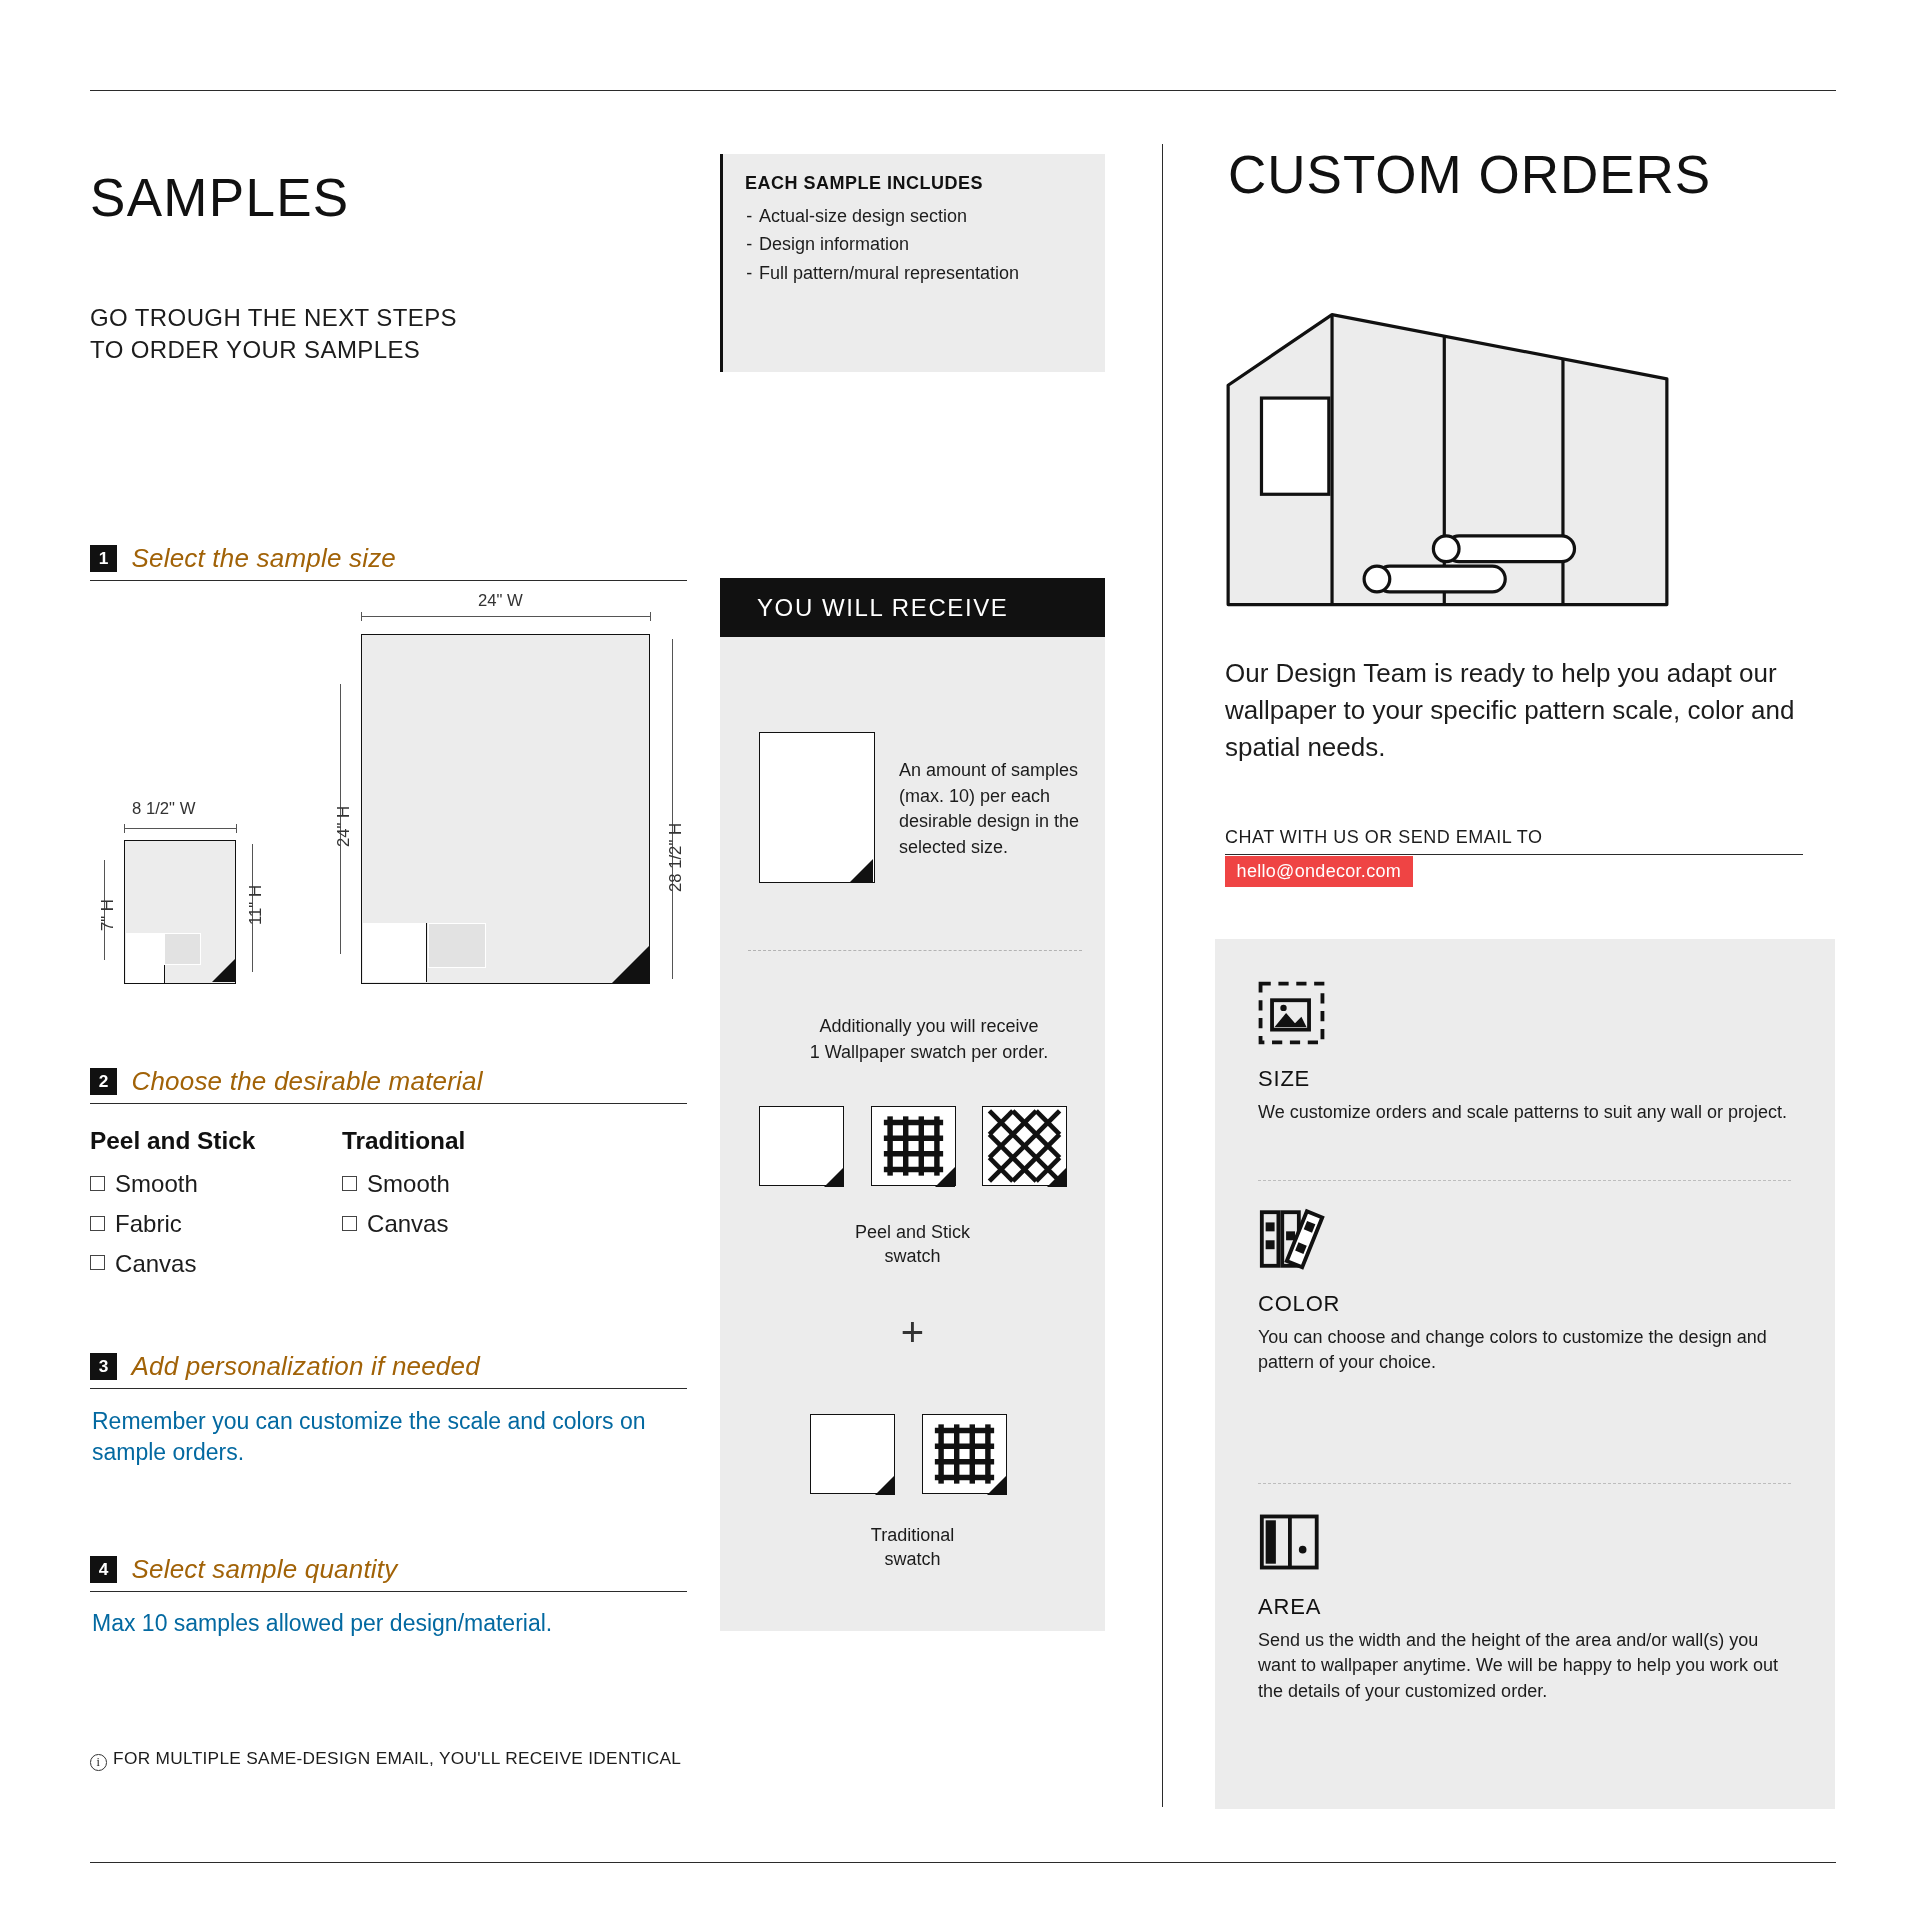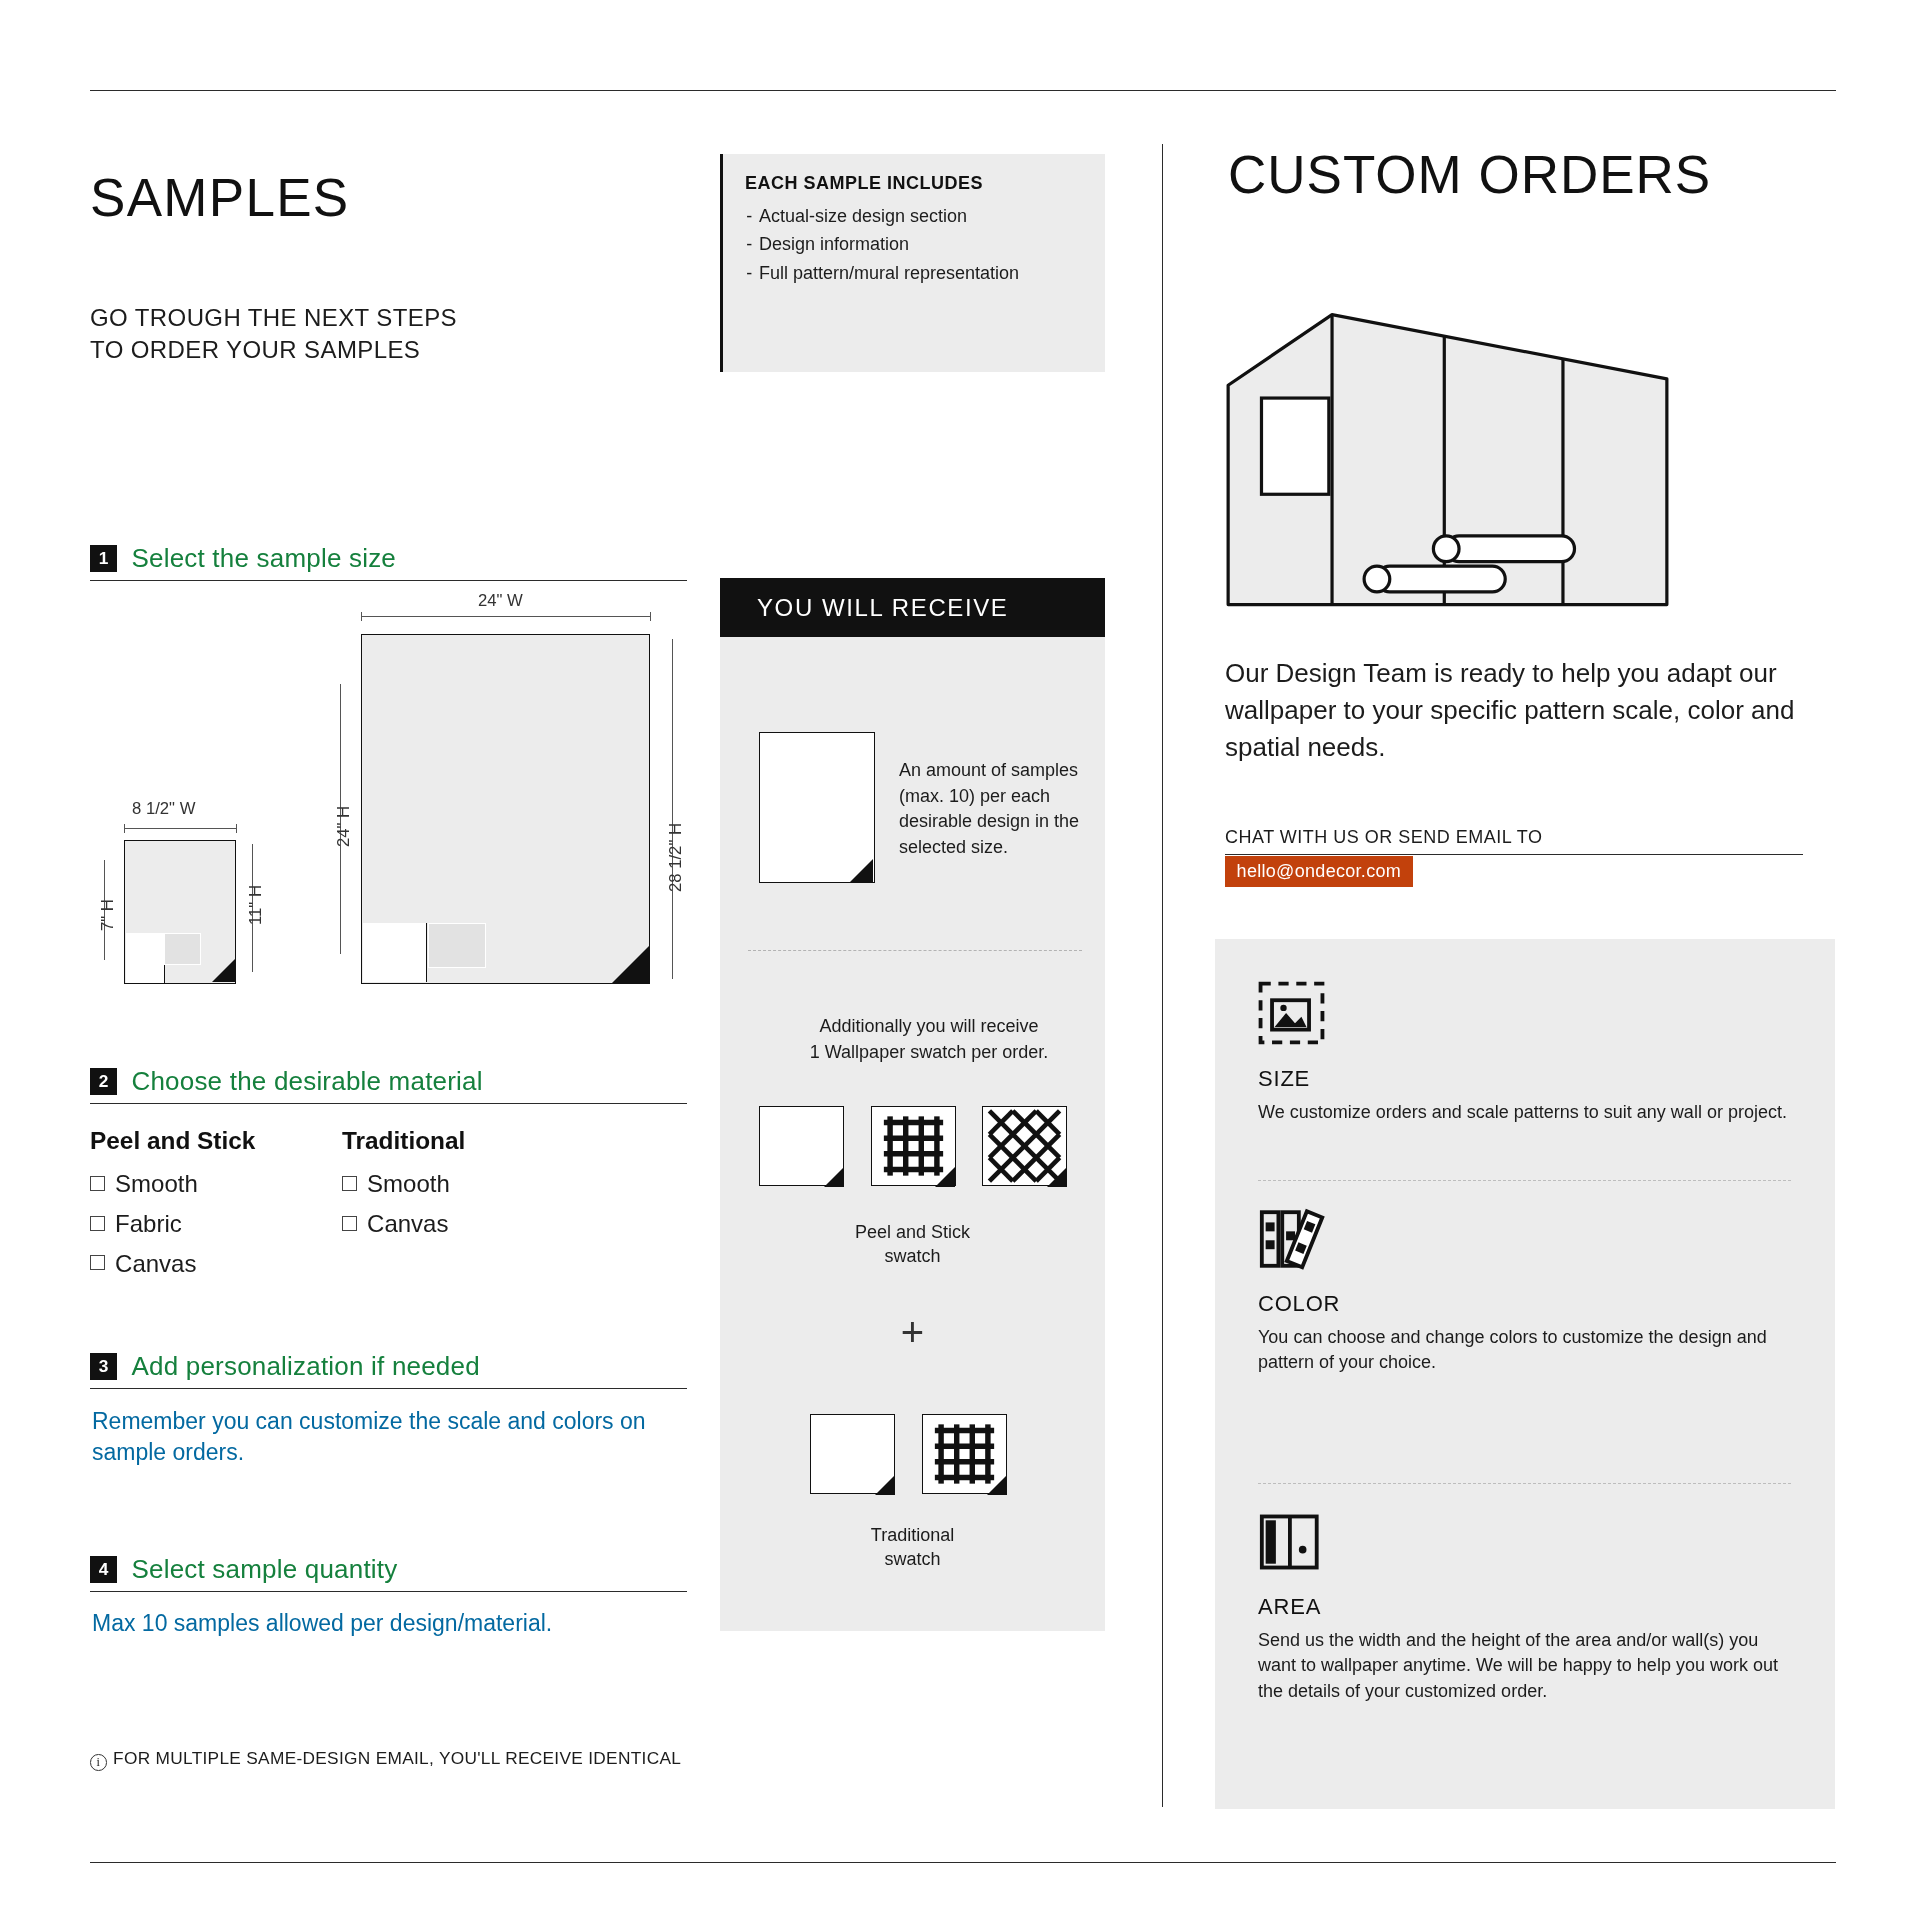--- a/index.html
+++ b/index.html
@@ -63,22 +63,22 @@
   }
 
   
   .step { position: absolute; }
   .step .num {
     display: inline-block; width: 27px; height: 27px; background: #111; color: #fff;
     font-size: 17.3px; line-height: 27px; text-align: center; vertical-align: middle;
     font-weight: 600;
   }
   .step .lbl {
-    display: inline-block; font-size: 26px; color: #15803d; vertical-align: middle;
-    margin-left: 11.6px; letter-spacing: 0.2px;
+    display: inline-block; font-size: 26px; color: #a16207; vertical-align: middle;
+    margin-left: 11.6px; letter-spacing: 0.2px; font-style: italic;
   }
   .step .ul {
     position: absolute; left: 0; width: 597px; height: 1.3px; background: #2b2b2b; top: 37px;
   }
   .step-body {
     position: absolute; font-size: 23px; line-height: 1.35; color: #0369a1;
   }
 
   
   .draw { position: absolute; }
@@ -171,21 +171,21 @@
   }
   .chat-lbl {
     position: absolute; left: 1225px; top: 827px;
     font-size: 18px; letter-spacing: 0.5px; color: #1c1c1c;
   }
   .chat-rule {
     position: absolute; left: 1225px; top: 854px; width: 578px; height: 1.3px; background: #2b2b2b;
   }
   .email-chip {
     position: absolute; left: 1225px; top: 856px; height: 31px;
-    background: #c2410c; color: #fff; font-size: 18px;
+    background: #ef4444; color: #fff; font-size: 18px;
     display: flex; align-items: center; padding: 0 11.6px; letter-spacing: 0.3px;
   }
 
   .feature-panel {
     position: absolute; left: 1215px; top: 939px; width: 620px; height: 870px;
     background: #ececec;
   }
   .feat { position: absolute; }
   .feat-title {
     font-size: 22px; letter-spacing: 0.8px; color: #111; margin-bottom: 7.7px;

